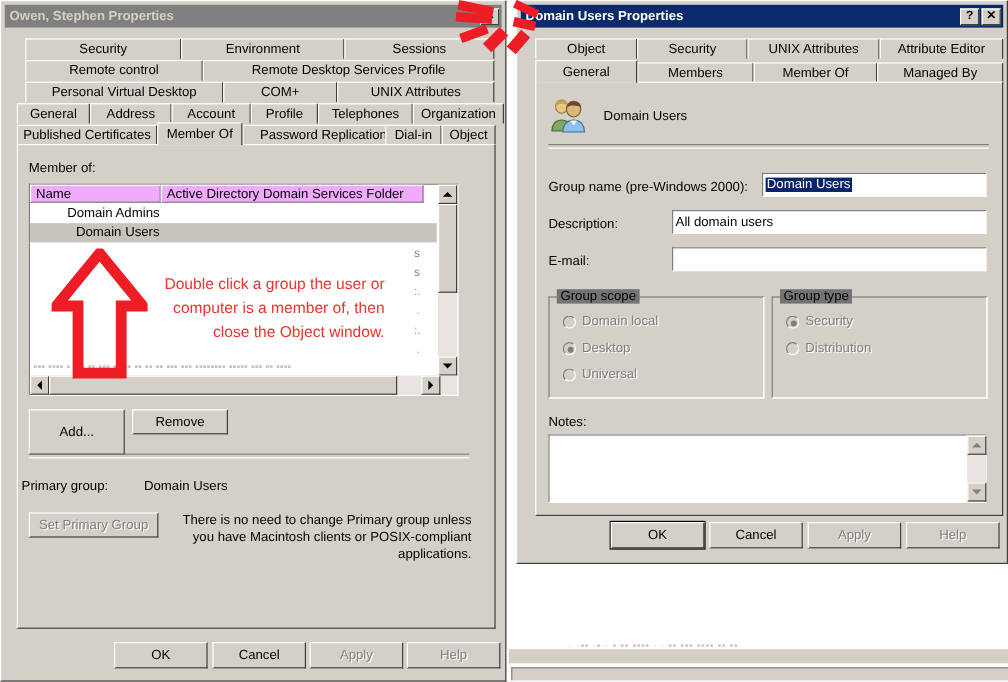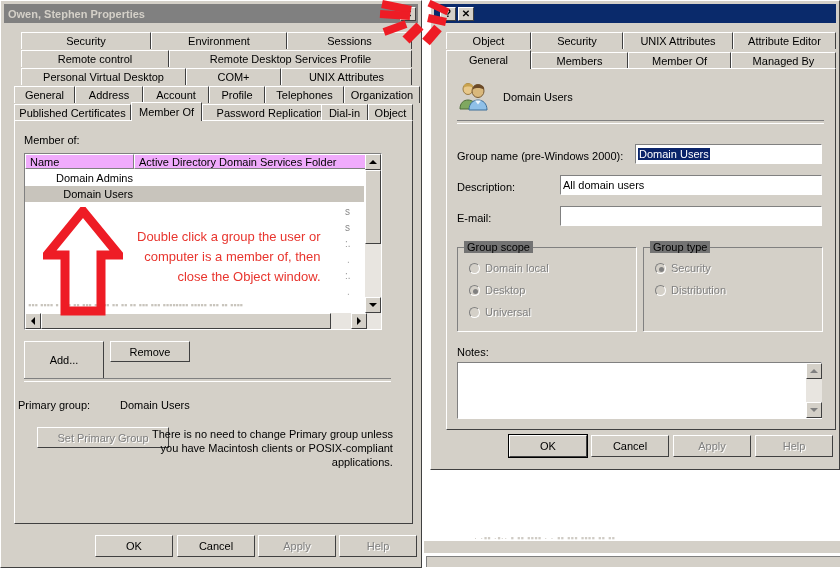--- a/index.html
+++ b/index.html
@@ -158,21 +158,21 @@
     <div class="tab" style="left:367px;top:103px;width:45px;">Object</div>
   </div>
 
   <div class="tabbody" style="left:13px;top:119px;width:399px;height:404px;">
 
     <div class="lbl" style="left:9px;top:13px;">Member of:</div>
 
     <div class="sunken" style="position:absolute;left:9px;top:32px;width:358px;height:177px;">
       <div class="lv-head" style="left:0;top:0;width:100%;">
         <div class="lv-col" style="width:109px;">Name</div>
-        <div class="lv-col" style="width:246px;">Active Directory Domain Services Folder</div>
+        <div class="lv-col" style="width:219px;">Active Directory Domain Services Folder</div>
       </div>
       <div class="lv-row" style="left:0;top:16px;width:339px;">
         <span class="c1">Domain Admins</span>
       </div>
       <div class="lv-row sel" style="left:0;top:32px;width:339px;">
         <span class="c1">Domain Users</span>
       </div>
       <div class="ghost-row" style="left:320px;top:52px;color:#888;">s</div>
       <div class="ghost-row" style="left:320px;top:68px;color:#888;">s</div>
       <div class="ghost-row" style="left:320px;top:84px;color:#999;">:.</div>
@@ -213,38 +213,39 @@
 close the Object window.</div>
 
     <div class="btn" style="left:9px;top:220px;width:80px;height:38px;">Add...</div>
     <div class="btn" style="left:95px;top:220px;width:80px;height:21px;">Remove</div>
 
     <div class="hr" style="left:9px;top:257px;width:367px;"></div>
 
     <div class="lbl" style="left:3px;top:278px;">Primary group:</div>
     <div class="lbl" style="left:105px;top:278px;">Domain Users</div>
 
-    <div class="btn disabled" style="left:9px;top:306px;width:132px;height:21px;margin-left:13px;">Set Primary Group</div>
+    <div class="btn disabled" style="left:9px;top:306px;width:108px;height:21px;">Set Primary Group</div>
 
     <div class="lbl" style="left:137px;top:306px;line-height:14px;white-space:pre;">There is no need to change Primary group unless
 you have Macintosh clients or POSIX-compliant
 applications.</div>
   </div>
 
   <div>
     <div class="btn" style="left:94px;top:534px;width:78px;height:22px;">OK</div>
     <div class="btn" style="left:176px;top:534px;width:78px;height:22px;">Cancel</div>
     <div class="btn disabled" style="left:257px;top:534px;width:78px;height:22px;">Apply</div>
     <div class="btn disabled" style="left:338px;top:534px;width:78px;height:22px;">Help</div>
   </div>
 </div>
 
 <div class="dialog" id="right-dialog" style="left:430px;top:0;width:410px;height:470px;">
 
   <div class="titlebar active">
+    <span class="title">Domain Users Properties</span>
     <div class="tbtn">?</div>
     <div class="tbtn">✕</div>
   </div>
 
   <div>
     <div class="tab" style="left:15px;top:31px;width:85px;">Object</div>
     <div class="tab" style="left:100px;top:31px;width:92px;">Security</div>
     <div class="tab" style="left:192px;top:31px;width:110px;">UNIX Attributes</div>
     <div class="tab" style="left:302px;top:31px;width:103px;">Attribute Editor</div>
 

